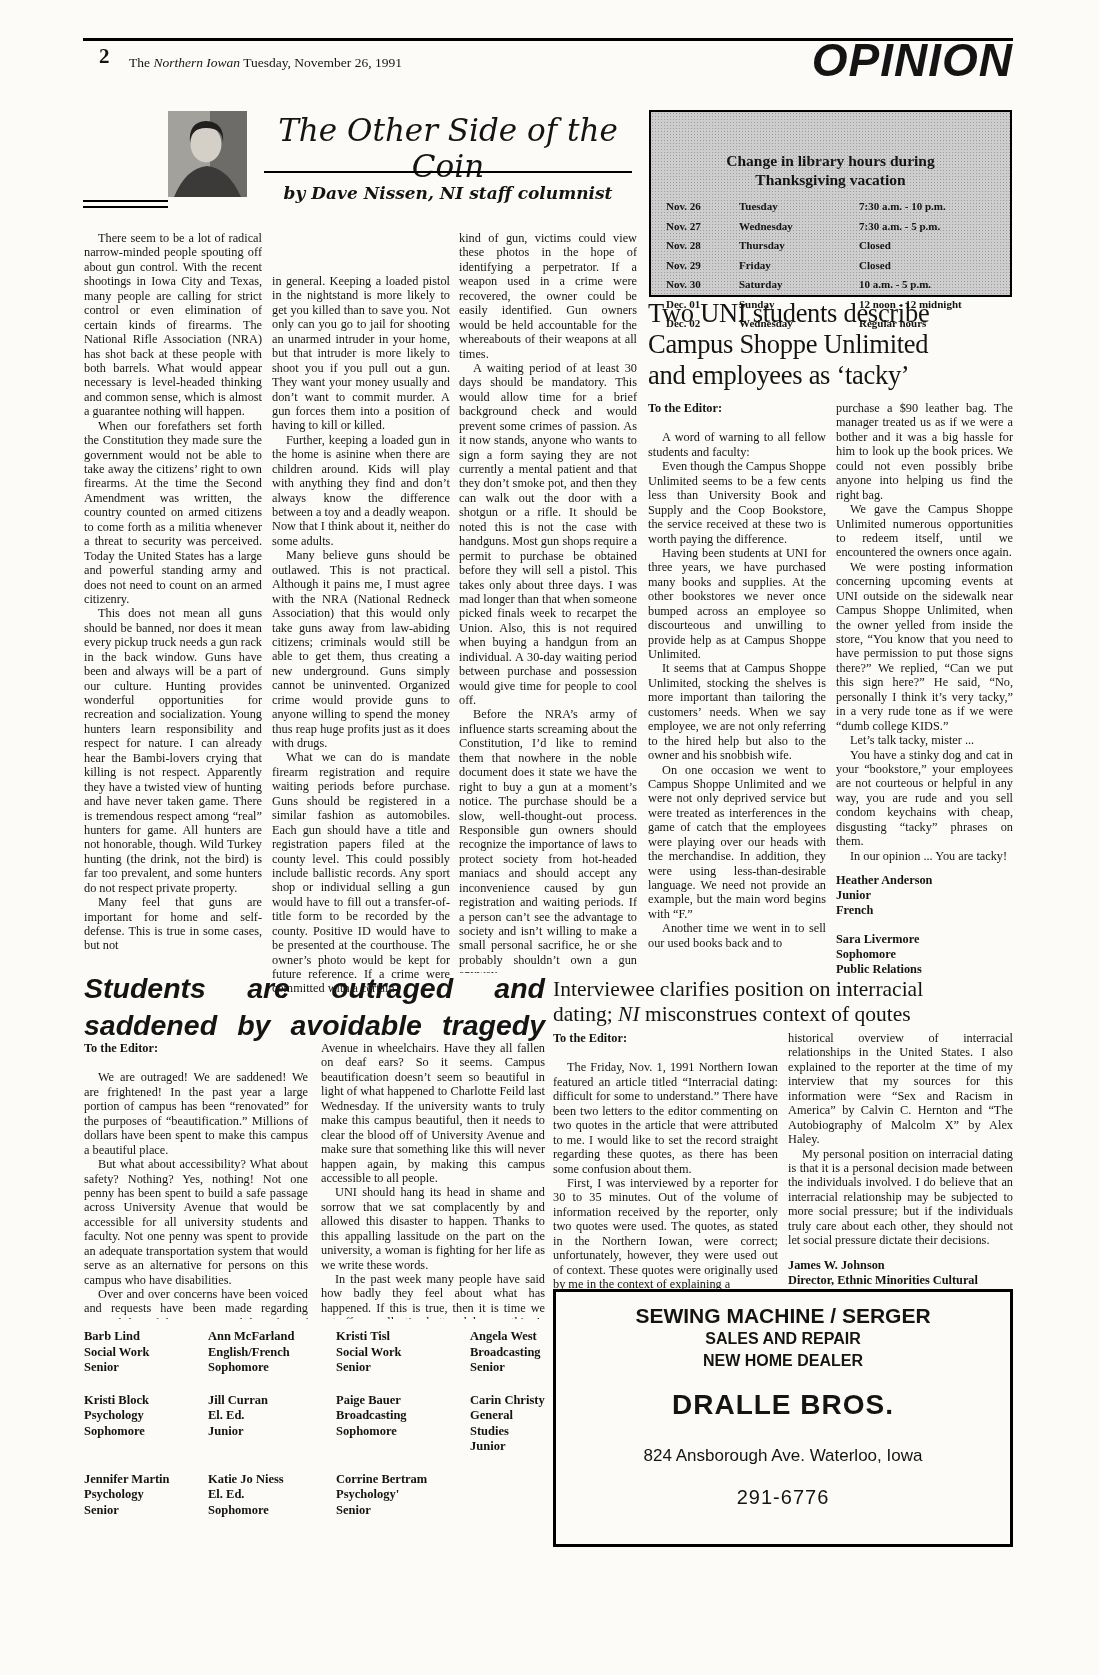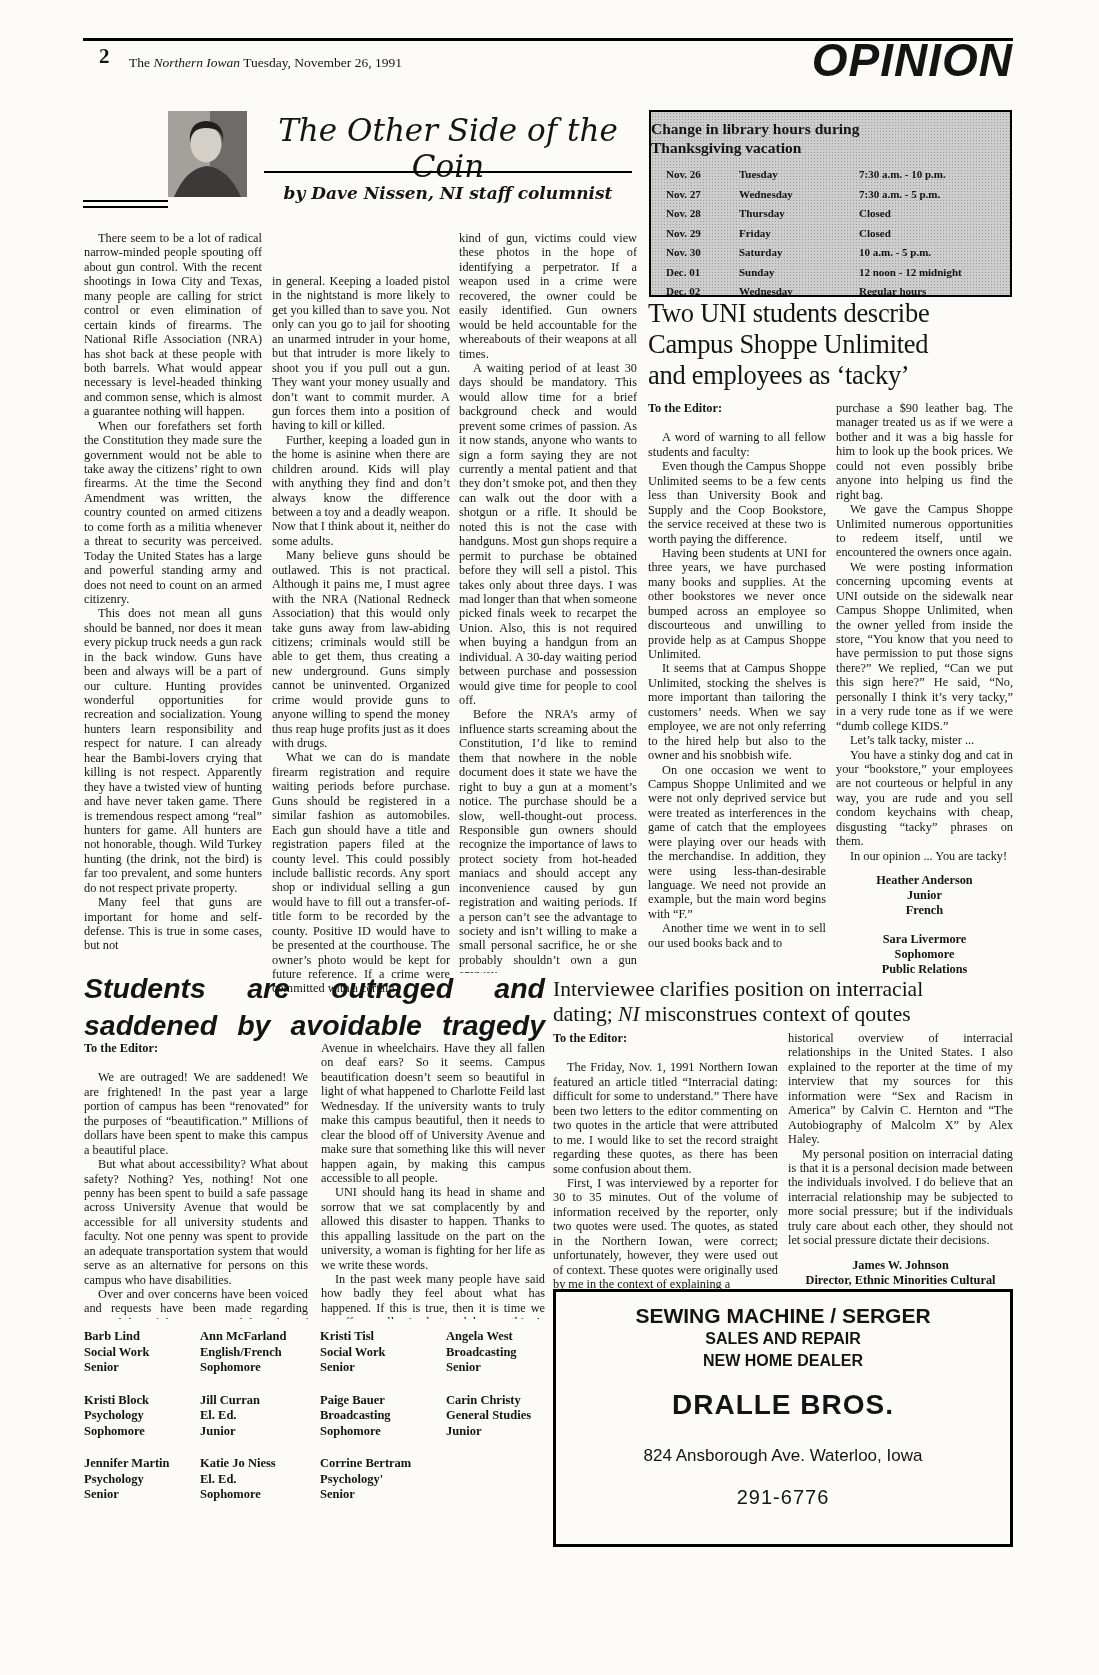--- a/index.html
+++ b/index.html
@@ -20,39 +20,39 @@
   .script-title{left:256px;top:112px;width:384px;text-align:center;font-family:"DejaVu Serif",serif;font-style:italic;font-size:31px;}
   .title-rule{left:264px;top:171px;width:368px;height:2px;}
   .byline{left:256px;top:183px;width:384px;text-align:center;font-family:"DejaVu Serif",serif;font-style:italic;font-weight:bold;font-size:17px;}
   .double-rule{left:83px;top:200px;width:85px;height:8px;border-top:2px solid #000;border-bottom:2px solid #000;}
 
   
   .body-col{font-size:12.3px;line-height:1.175;text-align:justify;overflow:hidden;}
   .body-col p{text-indent:14px;}
   .cont p:first-child{text-indent:0;}
   .salutation{font-weight:bold;margin-bottom:15px;}
-  .letter-sig{font-weight:bold;text-align:center;margin-top:10px;line-height:15px;}
+  .letter-sig{font-weight:bold;text-align:left;margin-top:10px;line-height:15px;}
   .letter-sig .gap{margin-top:14px;}
 
   
   .lib-box{left:649px;top:110px;width:363px;height:187px;border:2px solid #000;background-color:#cdcdcd;background-image:radial-gradient(#9d9d9d 0.7px,rgba(0,0,0,0) 0.9px);background-size:3px 3px;padding-top:7px;}
-  .lib-title{text-align:left;font-weight:bold;font-size:15.5px;line-height:19px;}
+  .lib-title{text-align:center;font-weight:bold;font-size:15.5px;line-height:19px;margin-top:32px;}
   .lib-rows{margin-top:8px;padding-left:15px;}
   .lib-row{display:grid;grid-template-columns:73px 120px 1fr;font-weight:bold;font-size:11px;line-height:19.5px;}
 
   
   .headline-sans{font-family:Liberation Serif, serif;font-weight:400;}
   .tacky-headline{left:648px;top:298px;width:372px;font-size:26.5px;line-height:31px;white-space:pre-line;letter-spacing:-0.3px;}
   .outraged-headline{left:84px;top:970px;width:461px;font-family:"Liberation Sans",sans-serif;font-style:italic;font-weight:bold;font-size:28.5px;line-height:37px;}
   .outraged-headline .hl-line{text-align:justify;text-align-last:justify;}
   .interracial-headline{left:553px;top:977px;width:460px;font-size:21.5px;line-height:25px;}
 
   
   .sig-grid{left:84px;top:1329px;width:462px;}
-  .grid-row{display:grid;grid-template-columns:108px 112px 118px 1fr;column-gap:8px;margin-bottom:17px;}
+  .grid-row{display:grid;grid-template-columns:108px 112px 118px 1fr;column-gap:16px;margin-bottom:17px;}
   .sig-cell{font-weight:bold;font-size:12.5px;line-height:15.5px;}
   .sig-cell.right{text-align:left;}
 
   
   .ad-box{left:553px;top:1289px;width:460px;height:258px;border:3px solid #000;text-align:center;font-family:"Liberation Sans",sans-serif;padding-top:12px;}
   .ad-l1{font-weight:bold;font-size:21px;}
   .ad-l2{font-weight:bold;font-size:16px;line-height:22px;}
   .ad-brand{font-weight:bold;font-size:28px;margin-top:17px;letter-spacing:1px;}
   .ad-address{font-size:17px;margin-top:25px;}
   .ad-phone{font-weight:normal;font-size:20px;margin-top:20px;letter-spacing:1px;}

